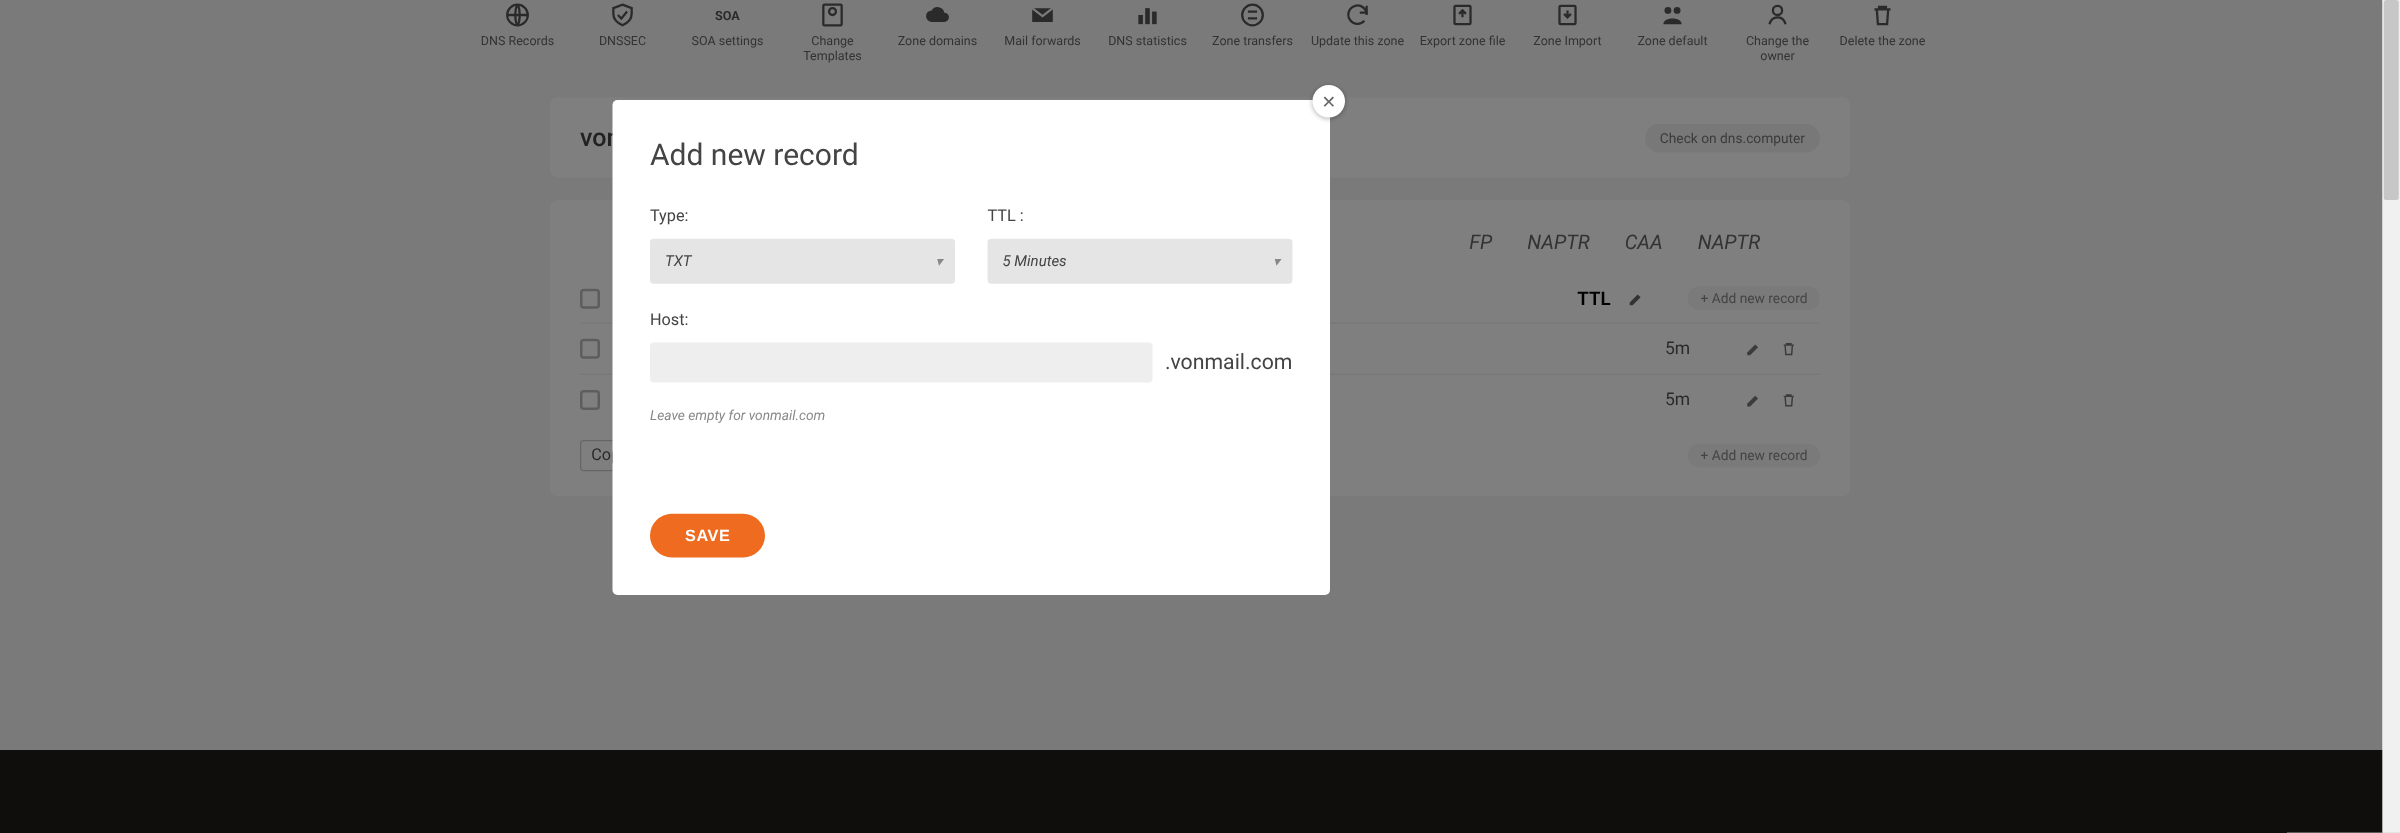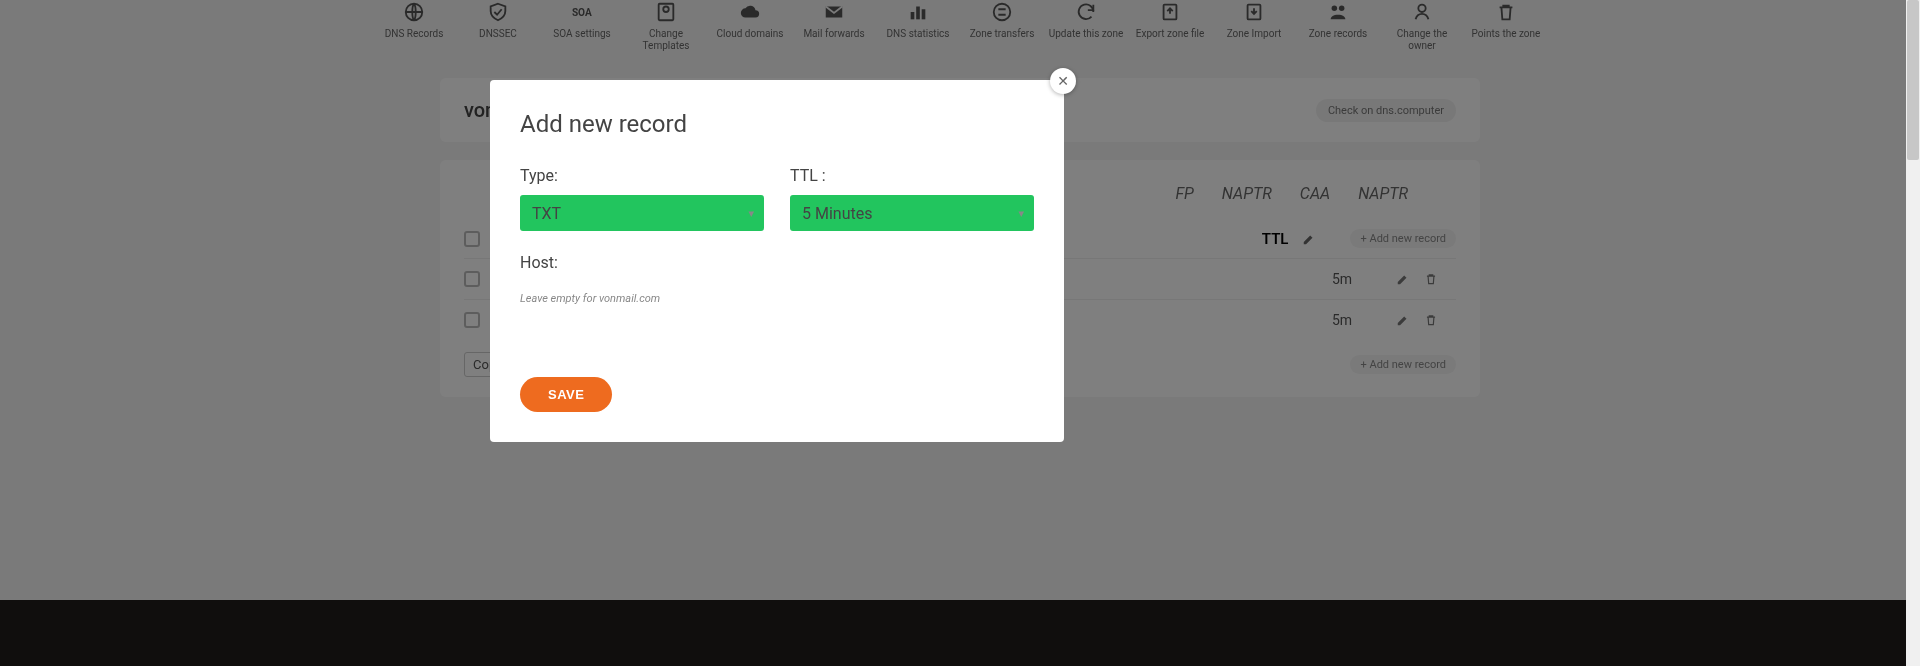--- a/index.html
+++ b/index.html
@@ -137,26 +137,27 @@
 .modal-close {
   position:absolute; top:-12px; right:-12px;
   width:26px; height:26px; border-radius:50%;
   background:#fff; box-shadow:0 1px 4px rgba(0,0,0,.3);
   display:flex; align-items:center; justify-content:center;
   color:#666; cursor:pointer; font-size:14px;
 }
 .modal-title { font-size:24px; color:#444; font-weight:400; margin-bottom: 28px; }
 .field-row { display:flex; gap:26px; margin-bottom:22px; }
 .field-col { display:flex; flex-direction:column; gap:10px; }
-.field-label { font-size:16px; color:#444; }
+.field-label { font-size:13px; color:#444; }
 .pseudo-select {
-  height:36px; background:#22c55e; border-radius:3px;
+  height:36px; background:#e5e5e5; border-radius:3px;
   display:flex; align-items:center; padding:0 12px;
-  font-size:16px; color:#444; position:relative;
+  font-size:12px; color:#444; position:relative;
   cursor:pointer;
+  font-style:italic;
 }
 .pseudo-select::after {
   content:'▾'; position:absolute; right:10px; font-size:11px; color:#888;
 }
 .host-row { display:flex; align-items:center; gap:10px; }
 .text-input {
   height:32px; background:#eee; border:none; border-radius:3px;
   padding:0 10px; font-size:15px; color:#333;
   flex:1;
 }
@@ -223,21 +224,21 @@
           </svg>
         </div>
         <span>Change Templates</span>
       </div>
     <div class="toolbar-item">
         <div class="toolbar-icon">
           <svg viewBox="0 0 24 24" fill="currentColor">
             <path d="M7 18a5 5 0 010-10 6 6 0 0111 2 4 4 0 010 8H7z"></path>
           </svg>
         </div>
-        <span>Cloud domains</span>
+        <span>Zone domains</span>
       </div>
     <div class="toolbar-item">
         <div class="toolbar-icon">
           <svg viewBox="0 0 24 24" fill="currentColor">
             <path d="M3 6h18v12H3z"></path>
             <path d="M3 6l9 7 9-7" fill="none" stroke="#f5f5f5" stroke-width="2"></path>
           </svg>
         </div>
         <span>Mail forwards</span>
       </div>
@@ -288,38 +289,38 @@
         <span>Zone Import</span>
       </div>
     <div class="toolbar-item">
         <div class="toolbar-icon">
           <svg viewBox="0 0 24 24" fill="currentColor">
             <circle cx="8" cy="8" r="3"></circle>
             <circle cx="16" cy="8" r="3"></circle>
             <path d="M4 20c0-3 3-5 8-5s8 2 8 5H4z"></path>
           </svg>
         </div>
-        <span>Zone records</span>
+        <span>Zone default</span>
       </div>
     <div class="toolbar-item">
         <div class="toolbar-icon">
           <svg viewBox="0 0 24 24" fill="none" stroke="currentColor" stroke-width="2">
             <circle cx="12" cy="8" r="4"></circle>
             <path d="M5 20c1-4 4-6 7-6s6 2 7 6"></path>
           </svg>
         </div>
         <span>Change the owner</span>
       </div>
     <div class="toolbar-item">
         <div class="toolbar-icon">
           <svg viewBox="0 0 24 24" fill="none" stroke="currentColor" stroke-width="2">
             <path d="M5 7h14M9 7V5h6v2M7 7l1 13h8l1-13"></path>
           </svg>
         </div>
-        <span>Points the zone</span>
+        <span>Delete the zone</span>
       </div>
   </div>
 
   <div class="domain-panel">
     <div class="domain-name">vonmail.com</div>
     <div class="check-btn">Check on dns.computer</div>
   </div>
 
   <div class="records-panel">
     <div class="type-filter">
@@ -407,20 +408,24 @@
       <div class="pseudo-select">TXT</div>
     </div>
     <div class="field-col" style="width:255px">
       <div class="field-label">TTL :</div>
       <div class="pseudo-select">5 Minutes</div>
     </div>
   </div>
 
   <div class="field-col" style="margin-bottom:22px">
     <div class="field-label">Host:</div>
+    <div class="host-row">
+      <input class="text-input" style="max-width: 428px;" value="">
+      <span class="host-suffix">.vonmail.com</span>
+    </div>
     <div class="helper">Leave empty for vonmail.com</div>
   </div>
 
 
   <button class="save-btn">SAVE</button>
 </div>
 
 <div class="scrollbar">
   <div class="scrollbar-thumb"></div>
 </div>

